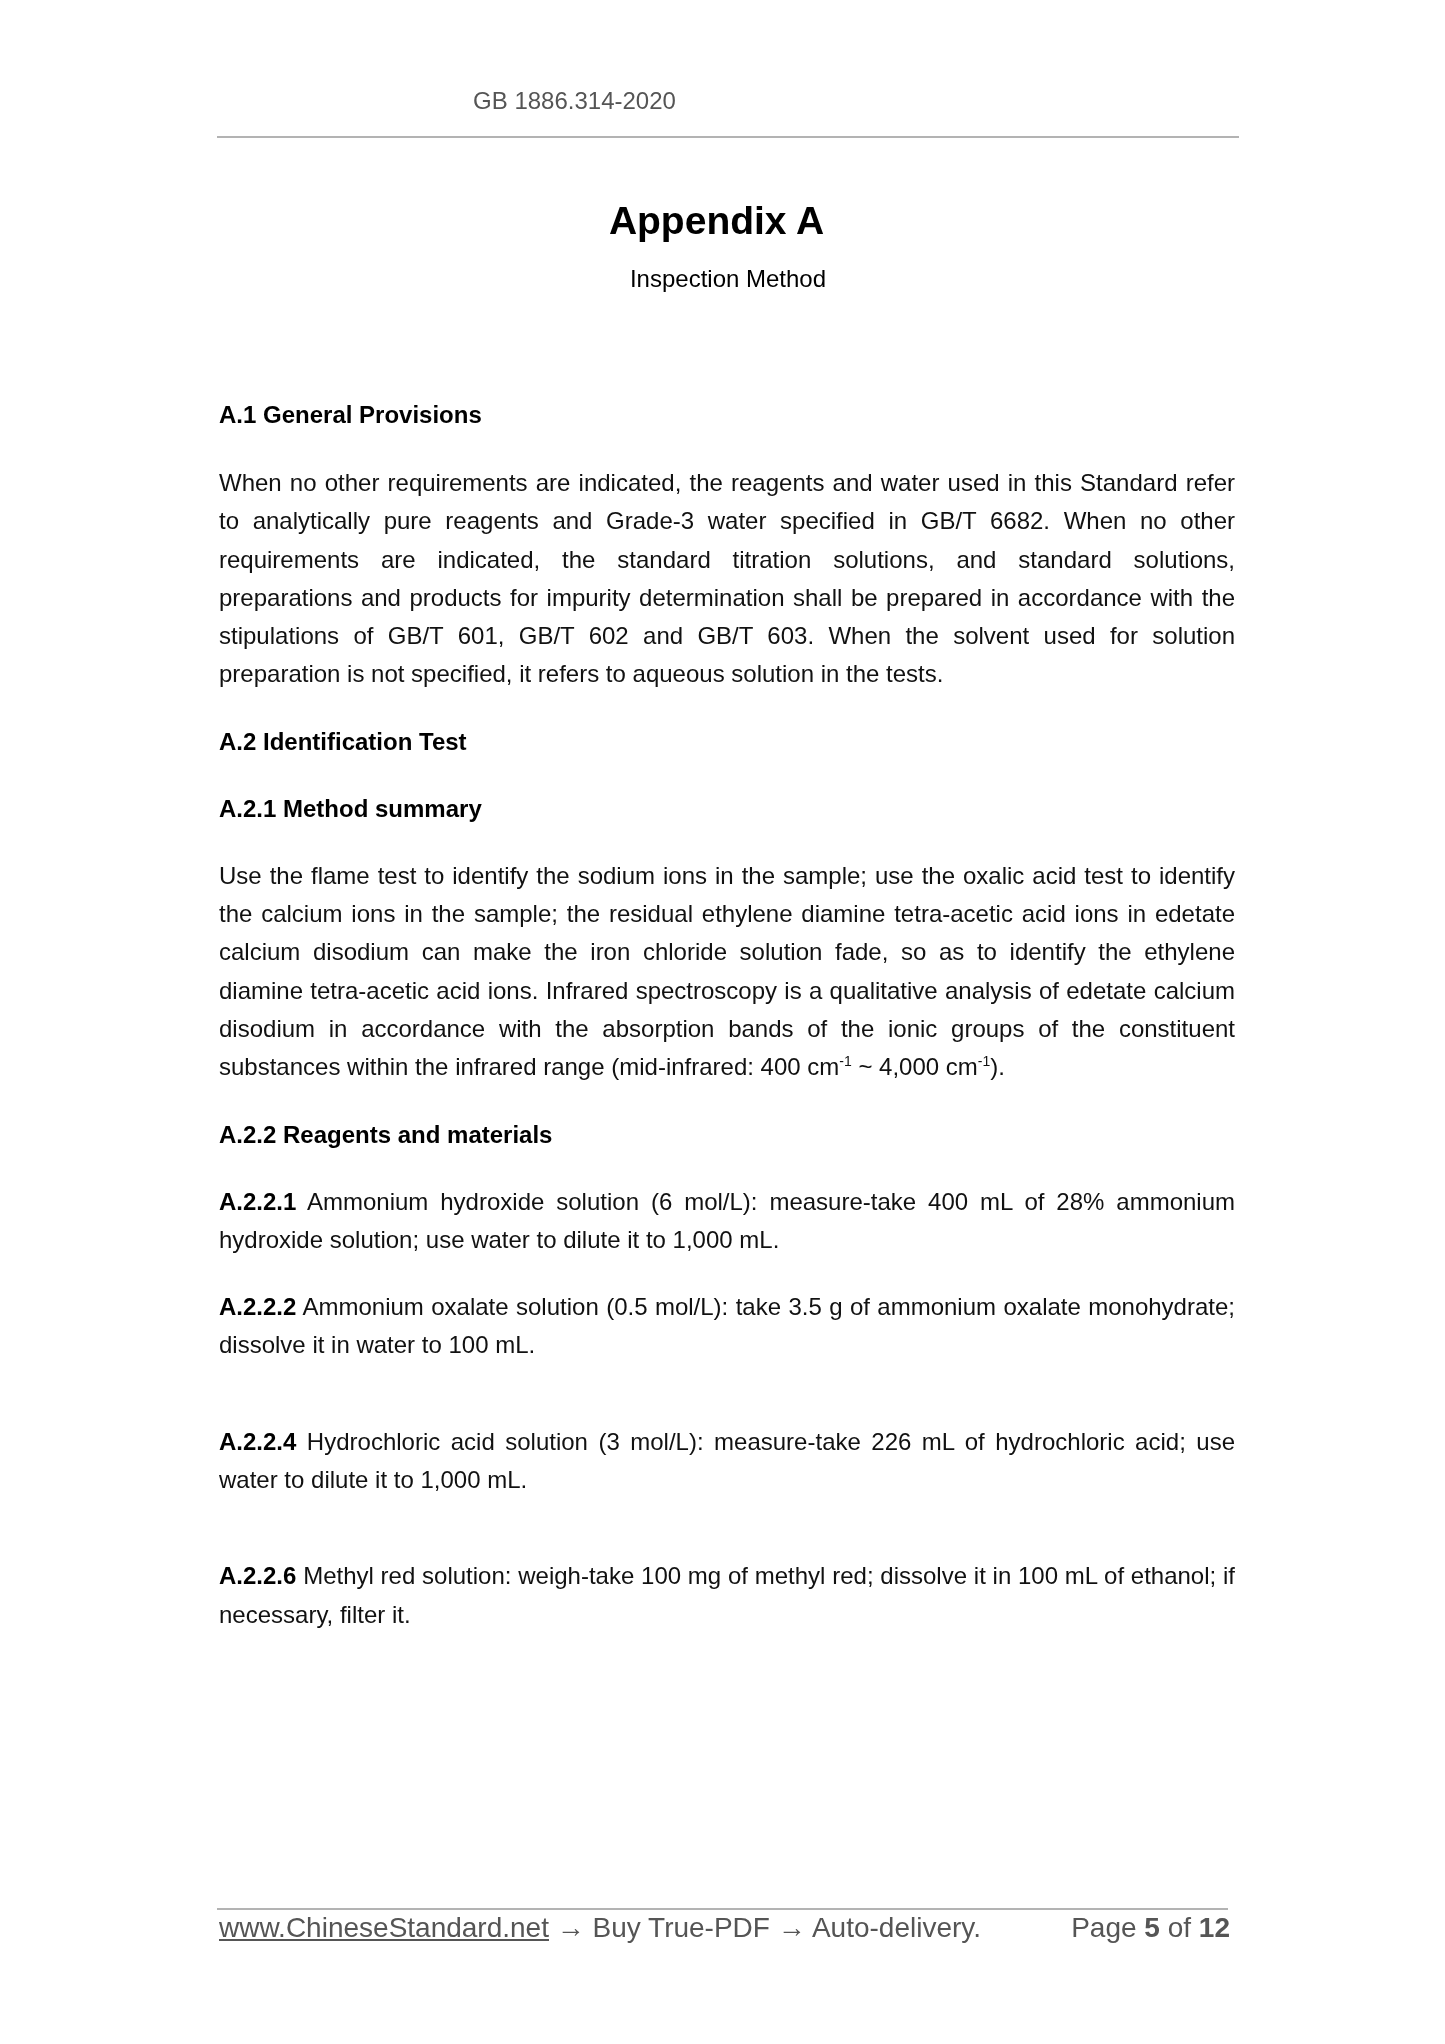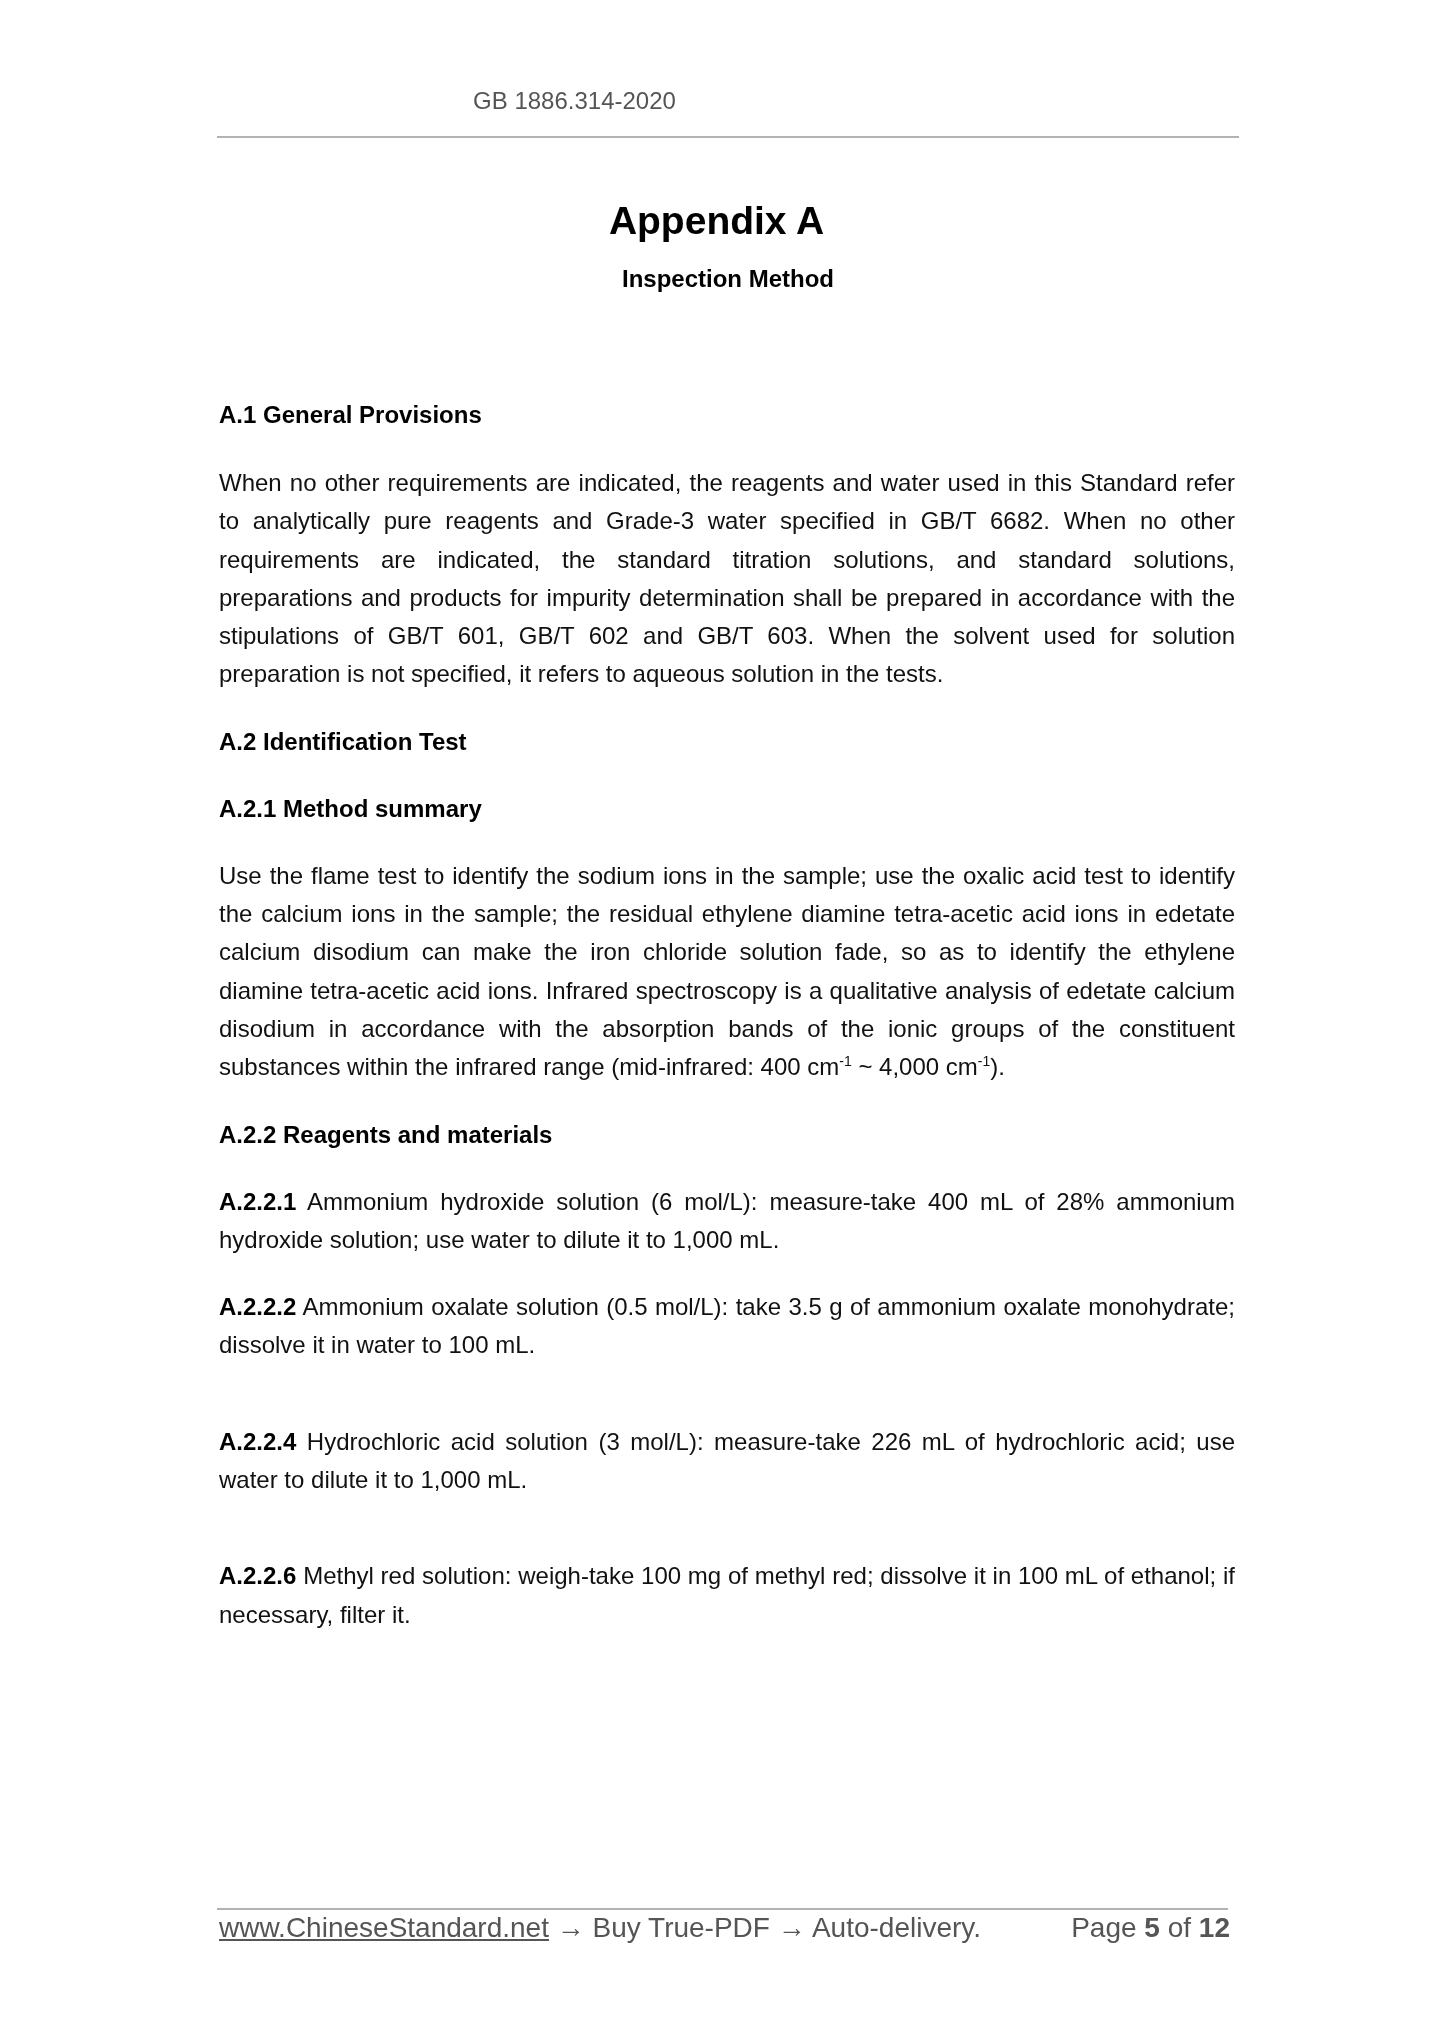--- a/index.html
+++ b/index.html
@@ -5,21 +5,21 @@
   html, body { margin: 0; padding: 0; background: #ffffff; }
   body { width: 1445px; height: 2044px; position: relative; overflow: hidden;
          font-family: "Liberation Sans", "DejaVu Sans", sans-serif; color: #111111; }
   .page-header { position: absolute; left: 0; width: 1149px; top: 86px; text-align: center;
                  font-size: 24px; color: #555555; line-height: 30px; }
   .rule-top { position: absolute; left: 217px; width: 1022px; top: 136px; height: 0;
               border-top: 2px solid #b3b3b3; }
   .title { position: absolute; left: 0; width: 1433px; top: 196px; text-align: center;
            font-size: 39px; font-weight: bold; line-height: 50px; color: #000; }
   .subtitle { position: absolute; left: 217px; width: 1022px; top: 264px; text-align: center;
-              font-size: 24px; font-weight: bold; line-height: 30px; color: #000; }
+              font-size: 24px; font-weight: normal; line-height: 30px; color: #000; }
   .content { position: absolute; left: 219px; width: 1016px; top: 396px; }
   .h { font-size: 24px; font-weight: bold; line-height: 38px; margin: 0; color: #000; }
   .p { font-size: 24px; line-height: 38.3px; margin: 0; text-align: justify; color: #111; }
   .p sup { font-size: 14px; vertical-align: 9px; line-height: 0; }
   .p b { font-weight: bold; color: #000; }
   .rule-bottom { position: absolute; left: 217px; width: 1011px; top: 1908px; height: 0;
                  border-top: 2px solid #b3b3b3; }
   .footer { position: absolute; left: 219px; width: 1011px; top: 1913px; font-size: 28px;
             line-height: 30px; color: #555555; }
   .footer a { color: #555555; text-decoration: underline; }

